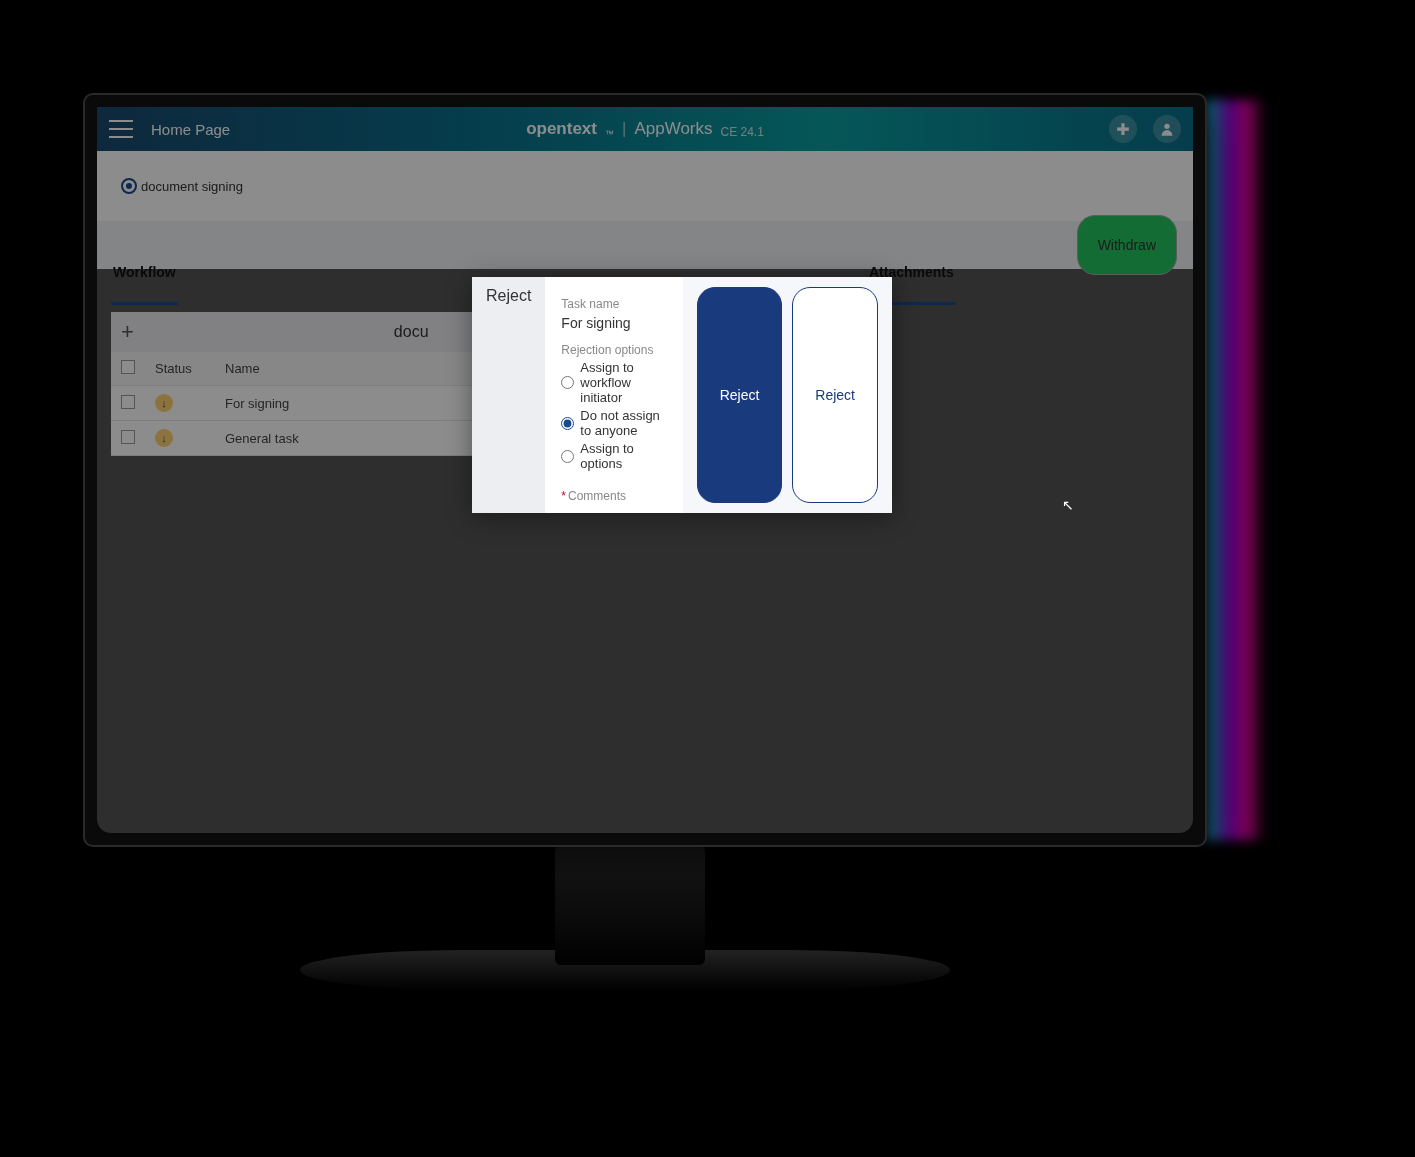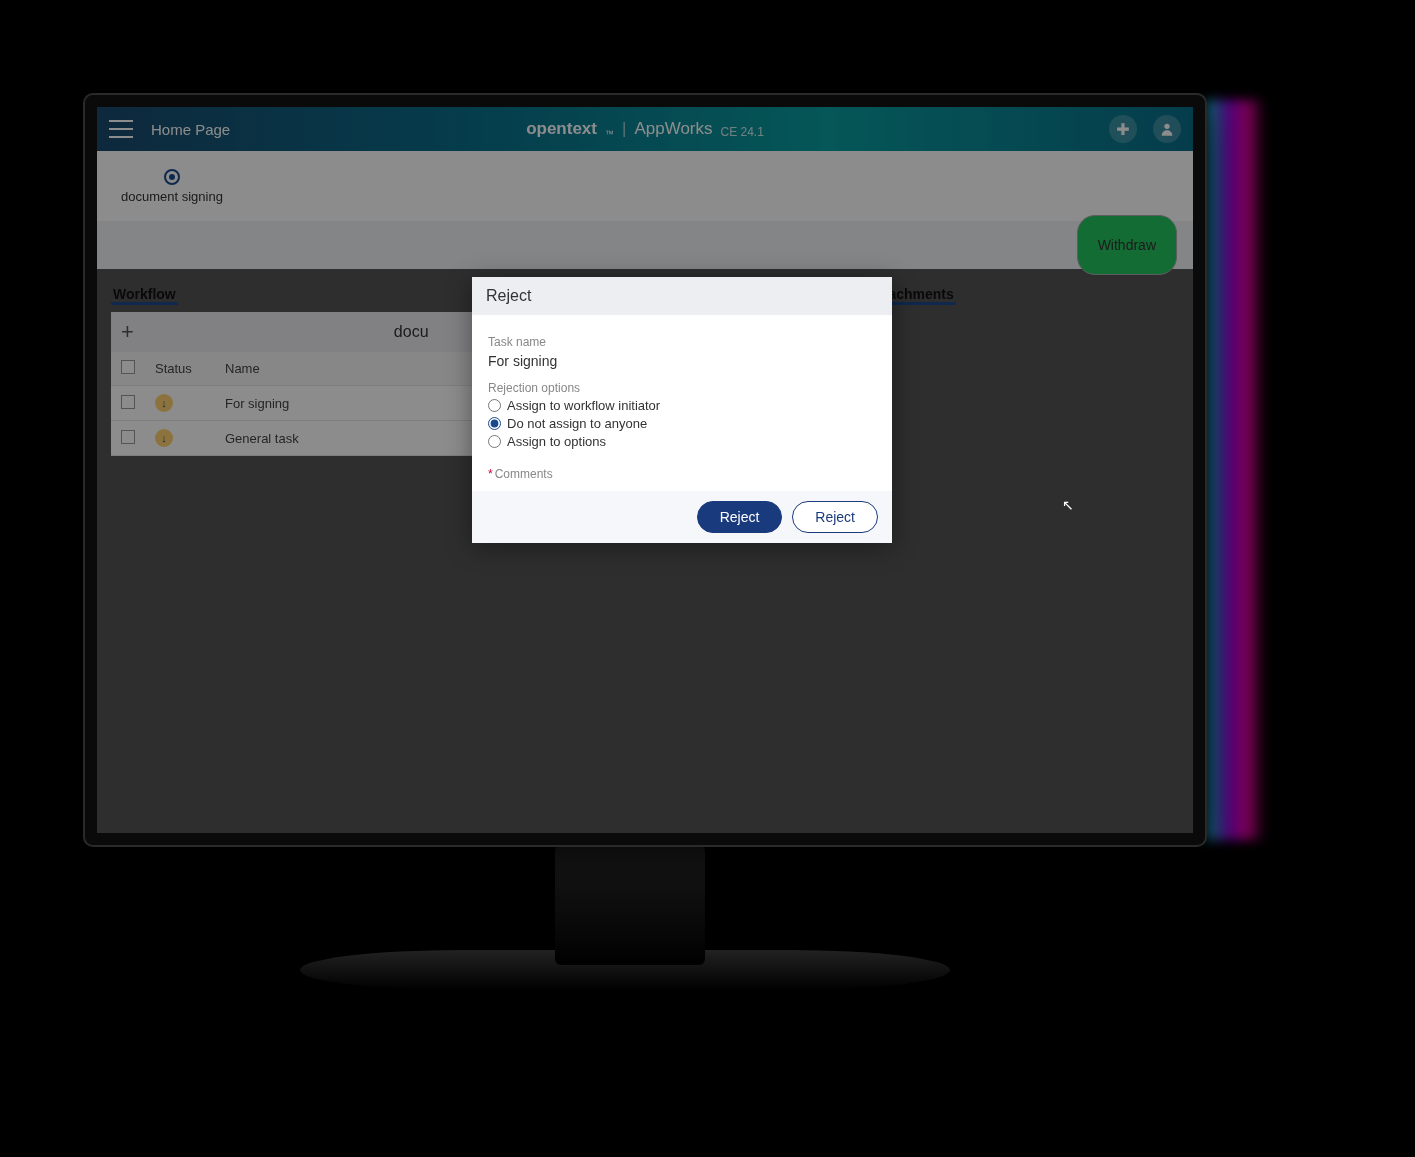--- a/index.html
+++ b/index.html
@@ -31,67 +31,67 @@
     border-radius: 6px;
   }
   .stand-base {
     position: absolute;
     top: 950px; left: 300px;
     width: 650px; height: 40px;
     background: linear-gradient(180deg,#222,#000);
     border-radius: 50% / 100%;
   }
   
-  .screen { position:absolute; inset:0; background:#555; }
+  .screen { position:absolute; inset:0; background:#555;border-radius:14px; }
   .dim { position:absolute; inset:0; background:rgba(0,0,0,.45); z-index:5; }
   
   .topbar {
     position:absolute; top:0; left:0; right:0; height:44px;
     background: linear-gradient(90deg,#1a4a6e,#0a6e8a,#0a9ea0,#0a6e8a);
     color:#fff; display:flex; align-items:center; padding:0 12px;
   }
   .menu-icon { width:24px; height:18px; display:flex; flex-direction:column; justify-content:space-between; cursor:pointer; }
   .menu-icon span { display:block; height:2px; background:#fff; }
   .home-link { margin-left:18px; font-size:15px; }
   .brand { position:absolute; left:50%; transform:translateX(-50%); display:flex; align-items:flex-end; gap:8px; font-size:17px; }
   .brand .ot { font-weight:700; }
   .brand .tm { font-size:9px; vertical-align:super; }
   .brand .divider { opacity:.6; }
   .brand .ver { font-size:12px; opacity:.8; }
   .top-right { margin-left:auto; display:flex; gap:16px; align-items:center; }
   .circ-btn { width:28px; height:28px; border-radius:50%; background:rgba(255,255,255,.2); display:flex; align-items:center; justify-content:center; color:#fff; }
   
   .subnav { position:absolute; top:44px; left:0; right:0; height:70px; background:#fff; display:flex; align-items:center; padding:0 24px; }
-  .doc-sign { display:flex; flex-direction:column; align-items:center; gap:4px; color:#333; font-size:13px; }
+  .doc-sign { display:flex; align-items:center; gap:4px; color:#333; font-size:13px; }
   .radio-icon { width:16px; height:16px; border:2px solid #1a4a8e; border-radius:50%; position:relative; }
   .radio-icon::after { content:""; position:absolute; inset:3px; background:#1a4a8e; border-radius:50%; }
   
   .actionbar { position:absolute; top:114px; left:0; right:0; height:48px; background:#f0f2f5; display:flex; align-items:center; justify-content:flex-end; padding:0 16px; }
   .withdraw-btn { border:1px solid #aaa; background:#22c55e; border-radius:18px; padding:21px 20px; font-size:14px; color:#333; cursor:pointer; }
   
   .tabs-left, .tabs-right { position:absolute; top:162px; height:36px; display:flex; align-items:flex-end; gap:24px; font-size:14px; color:#555; }
   .tabs-left { left:14px; }
   .tabs-right { left:770px; right:0; padding-right:16px; }
-  .tab { padding:0 2px 0; cursor:pointer; }
+  .tab { padding:0 2px 22px; cursor:pointer; }
   .tab.active { color:#111; font-weight:600; border-bottom:3px solid #1a4a8e; }
   .expand { margin-left:auto; font-size:16px; }
   
   .tbl-wrap { position:absolute; top:205px; left:14px; width:742px; }
   .tbl-title-row { height:40px; background:#ececef; display:flex; align-items:center; padding:0 10px; font-size:16px; color:#333; }
   .plus { font-size:22px; color:#555; margin-right:260px; }
   .tbl { width:100%; border-collapse:collapse; background:#fff; }
   .tbl th, .tbl td { text-align:left; padding:8px 10px; font-size:13px; border-bottom:1px solid #e5e5e8; color:#444; }
   .tbl th { background:#f6f6f8; font-weight:400; }
   .cb { width:14px; height:14px; border:1px solid #999; background:#fff; display:inline-block; }
   .dl-icon { width:18px; height:18px; border-radius:50%; background:#ffd070; display:flex; align-items:center; justify-content:center; color:#1a4a8e; font-size:11px; }
   
   .modal {
     position:absolute; top:170px; left:375px; width:420px;
     background:#fff; z-index:10; box-shadow:0 4px 24px rgba(0,0,0,.4);
-    display:flex; flex-direction:column;
+    display:flex; flex-direction:row;
   }
   .modal-head { background:#eceef2; padding:10px 14px; font-size:16px; color:#333; }
   .modal-body { padding:14px 16px 10px; font-size:13px; color:#555; }
   .lbl { font-size:12px; color:#888; margin-top:6px; }
   .val { font-size:14px; color:#333; margin-top:4px; margin-bottom:12px; }
   .opts label { display:flex; align-items:center; gap:6px; font-size:13px; color:#333; margin:3px 0; cursor:pointer; }
   .opts input { accent-color:#1a4a8e; }
   .req { color:#c03; margin-right:2px; }
   .comments { width:100%; height:70px; border:1px solid #bbb; border-radius:4px; padding:6px 8px; font-size:13px; font-family:inherit; resize:none; margin-top:4px; }
   .modal-foot { background:#f6f7fa; padding:10px 14px; display:flex; justify-content:flex-end; gap:10px; }

